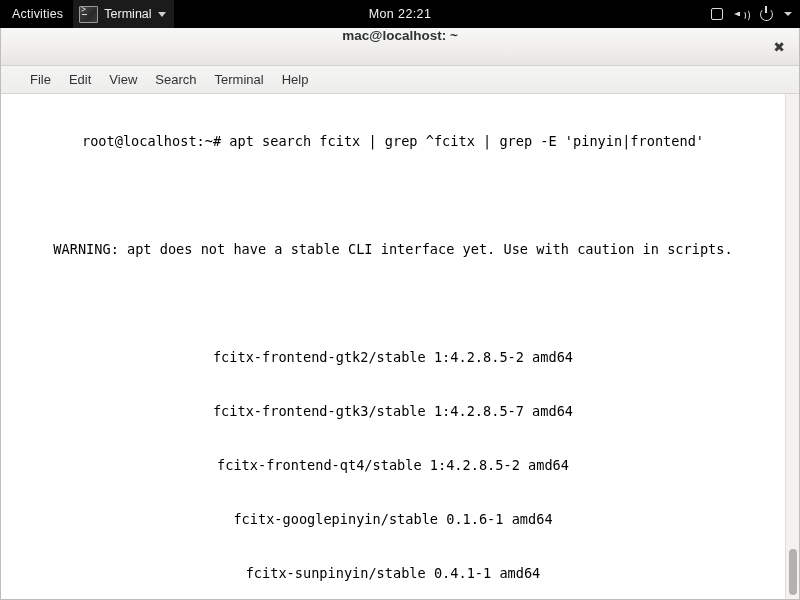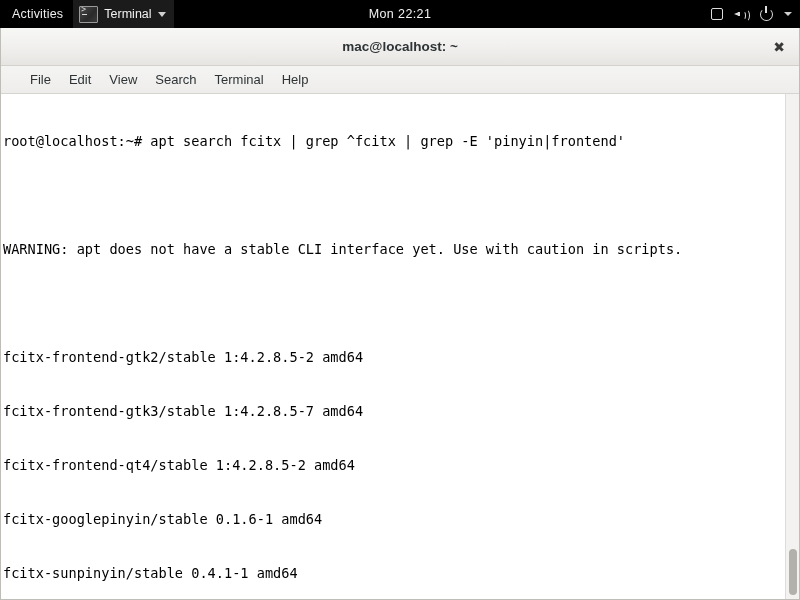--- a/index.html
+++ b/index.html
@@ -174,21 +174,21 @@
     display: flex;
     flex-direction: column;
   }
 
   #titlebar {
     position: relative;
     height: 37px;
     background: linear-gradient(to bottom, #f7f7f6 0%, #f0efed 55%, #e6e5e2 100%);
     border-bottom: 1px solid #d3d1cc;
     display: flex;
-    align-items: center;
+    align-items: flex-start;
     justify-content: center;
     flex: none;
   }
 
   #window-title {
     font-size: 13.5px;
     color: #2e3436;
     font-weight: bold;
     font-family: "Liberation Sans", sans-serif;
   }
@@ -238,21 +238,21 @@
     left: 2px;
     top: 2px;
     right: 16px;
     font-family: "DejaVu Sans Mono", monospace;
     font-size: 13.6px;
     line-height: 18px;
     color: #000000;
     white-space: pre;
   }
 
-  .term-line { height: 18px; }
+  .term-line { height: 18px; text-align: center; }
 
   
   #scrollbar {
     position: absolute;
     right: 0; top: 0; bottom: 0;
     width: 14px;
     background: #f3f2f0;
     border-left: 1px solid #dedcd7;
     box-sizing: border-box;
   }

